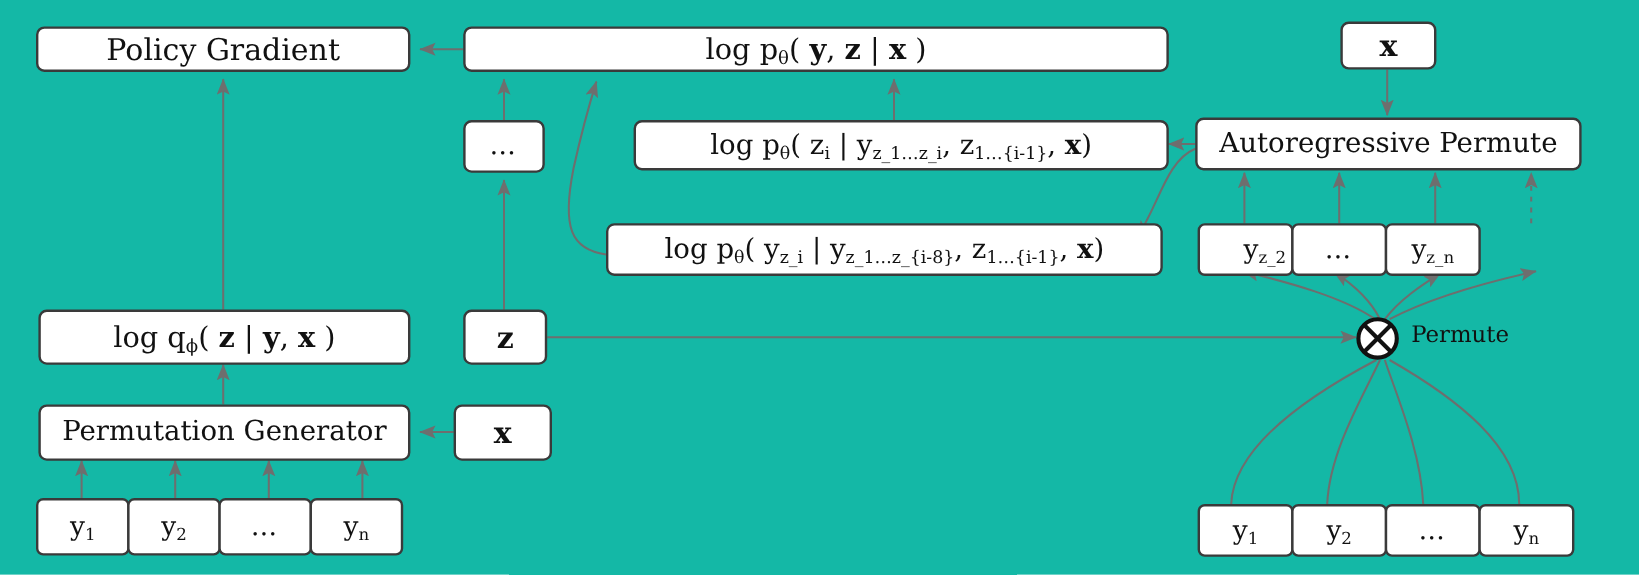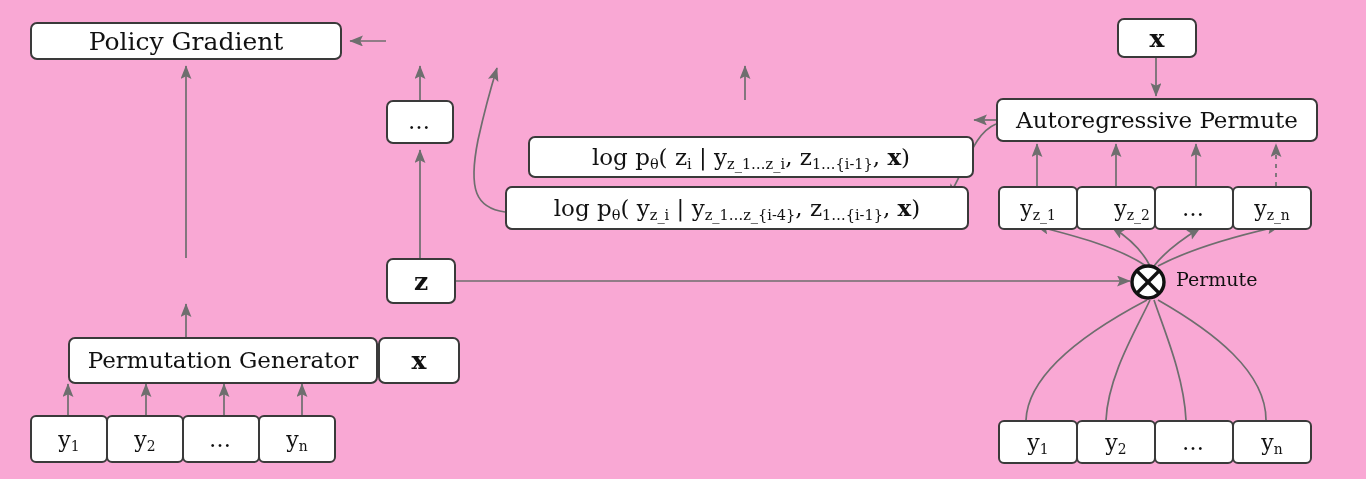--- a/index.html
+++ b/index.html
@@ -5,21 +5,21 @@
   html,body{margin:0;padding:0;background:#ffffff;}
   body{
     font-family:"DejaVu Serif","Liberation Serif",serif;
     color:#111;
     -webkit-font-smoothing:antialiased;
   }
   #canvas{
     position:relative;
     width:1366px;
     height:479px;
-    background:#f9a8d4;
+    background:#14b8a6;
     overflow:hidden;
   }
   
   .node{
     position:absolute;
     box-sizing:border-box;
     border:2.5px solid #3a3a3a;
     border-radius:7px;
     background:#fff;
     display:flex;
@@ -120,43 +120,53 @@
       <line x1="146" y1="415" x2="146" y2="384" marker-end="url(#ah)"></line>
       <line x1="224" y1="415" x2="224" y2="384" marker-end="url(#ah)"></line>
       <line x1="302" y1="415" x2="302" y2="384" marker-end="url(#ah)"></line>
     </g>
   </svg>
 
   <div class="node" style="left:30px;top:22px;width:312px;height:38px;">
     <span class="lbl t-big">Policy Gradient</span>
   </div>
 
+  <div class="node" style="left:386px;top:22px;width:588px;height:38px;">
+    <span class="lbl t-form">
+      <span>log p</span><sub>θ</sub><span>( </span><span class="bvec">y</span><span>, </span><span class="bvec">z</span><span> | </span><span class="bvec">x</span><span> )</span>
+    </span>
+  </div>
 
   <div class="node" style="left:386px;top:100px;width:68px;height:44px;">
     <span class="lbl dots">…</span>
   </div>
 
-  <div class="node" style="left:528px;top:100px;width:446px;height:42px;margin-top:36px;">
+  <div class="node" style="left:528px;top:100px;width:446px;height:42px;">
     <span class="lbl t-form-s">
       <span>log p</span><sub>θ</sub><span>( z</span><sub>i</sub><span> | y</span><sub>z_1…z_i</sub><span>, z</span><sub>1…{i-1}</sub><span>, </span><span class="bvec">x</span><span>)</span>
     </span>
   </div>
 
   <div class="node" style="left:505px;top:186px;width:464px;height:44px;">
     <span class="lbl t-form-s">
-      <span>log p</span><sub>θ</sub><span>( y</span><sub>z_i</sub><span> | y</span><sub>z_1…z_{i-4}</sub><span>, z</span><sub>1…{i-1}</sub><span>, </span><span class="bvec">x</span><span>)</span>
-    </span>
-  </div>
-
+      <span>log p</span><sub>θ</sub><span>( y</span><sub>z_i</sub><span> | y</span><sub>z_1…z_{i-8}</sub><span>, z</span><sub>1…{i-1}</sub><span>, </span><span class="bvec">x</span><span>)</span>
+    </span>
+  </div>
+
+  <div class="node" style="left:32px;top:258px;width:310px;height:46px;">
+    <span class="lbl t-form">
+      <span>log q</span><sub>ϕ</sub><span>( </span><span class="bvec">z</span><span> | </span><span class="bvec">y</span><span>, </span><span class="bvec">x</span><span> )</span>
+    </span>
+  </div>
 
   <div class="node" style="left:386px;top:258px;width:70px;height:46px;">
     <span class="lbl t-big t-bold">z</span>
   </div>
 
-  <div class="node" style="left:32px;top:337px;width:310px;height:47px;margin-left:36px;">
+  <div class="node" style="left:32px;top:337px;width:310px;height:47px;">
     <span class="lbl t-mid">Permutation Generator</span>
   </div>
 
   <div class="node" style="left:378px;top:337px;width:82px;height:47px;">
     <span class="lbl t-big t-bold">x</span>
   </div>
 
   <div class="strip" style="left:30px;top:415px;">
     <div class="cell" style="width:78px;height:48px;">
       <span class="t-tok"><span>y</span><sub>1</sub></span>
@@ -174,23 +184,20 @@
 
   <div class="node" style="left:1117px;top:18px;width:80px;height:40px;">
     <span class="lbl t-big t-bold">x</span>
   </div>
 
   <div class="node" style="left:996px;top:98px;width:322px;height:44px;">
     <span class="lbl t-mid">Autoregressive Permute</span>
   </div>
 
   <div class="strip" style="left:998px;top:186px;">
-    <div class="cell" style="width:80px;height:44px;">
-      <span class="t-tok"><span>y</span><sub>z_1</sub></span>
-    </div>
     <div class="cell" style="width:80px;height:44px;padding-left:32px;">
       <span class="t-tok"><span>y</span><sub>z_2</sub></span>
     </div>
     <div class="cell" style="width:80px;height:44px;">
       <span class="dots">…</span>
     </div>
     <div class="cell" style="width:80px;height:44px;">
       <span class="t-tok"><span>y</span><sub>z_n</sub></span>
     </div>
   </div>

